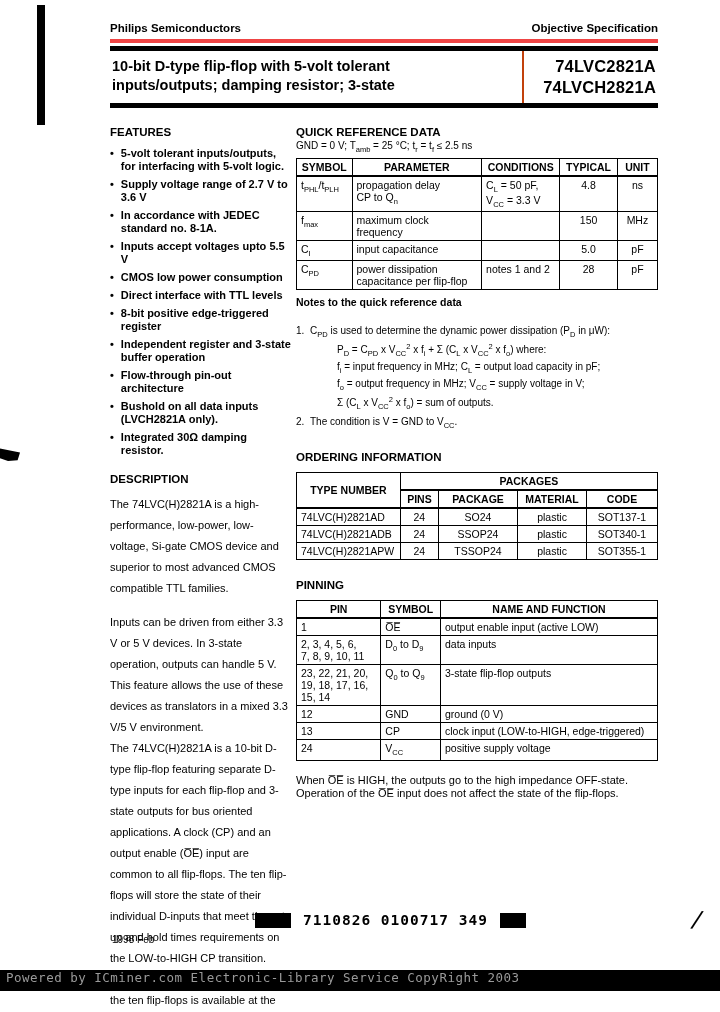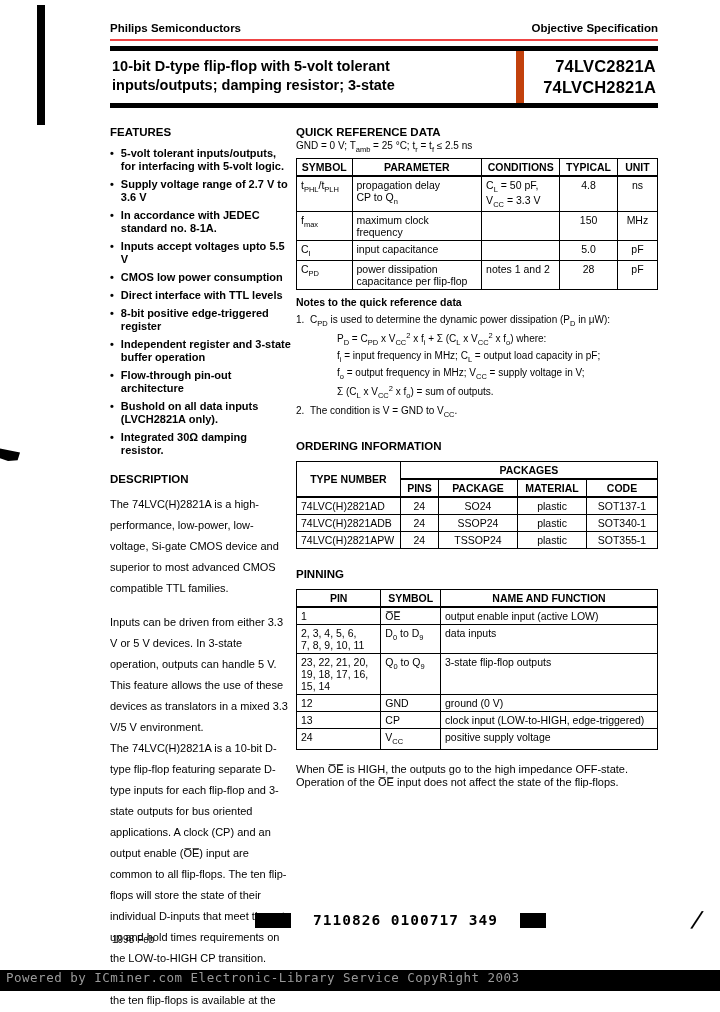--- a/index.html
+++ b/index.html
@@ -7,27 +7,27 @@
 
   
   .artifact-vbar { position:absolute; left:37px; top:5px; width:8px; height:120px; background:#000; }
   .artifact-blob { position:absolute; left:0; top:447px; width:20px; height:14px; background:#000;
                    clip-path:polygon(0 10%, 100% 40%, 88% 95%, 40% 100%, 0 80%); }
   .artifact-slash { position:absolute; right:20px; top:905px; font-size:26px; font-style:italic; transform:rotate(8deg); }
 
   
   .doc-header { position:absolute; left:110px; top:22px; width:548px; display:flex;
                 justify-content:space-between; align-items:flex-end;
-                border-bottom:2px solid #ef4444; padding-bottom:5px;
+                border-bottom:4px solid #ef4444; padding-bottom:5px;
                 font-size:11.5px; font-weight:bold; }
 
   
   .title-block { position:absolute; left:110px; top:46px; width:548px;
                  border-top:5px solid #000; border-bottom:5px solid #000; display:flex; }
-  .title-left  { flex:1; border-right:8px solid #c2410c; padding:6px 8px 7px 2px;
+  .title-left  { flex:1; border-right:2px solid #c2410c; padding:6px 8px 7px 2px;
                  font-weight:bold; font-size:14.5px; line-height:18.5px; }
   .title-right { width:132px; padding:5px 2px 5px 0; text-align:right;
                  font-weight:bold; font-size:16.5px; line-height:21px; letter-spacing:0.2px; }
 
   
   .columns { position:absolute; left:110px; top:120px; width:548px; display:flex; gap:5px; }
   .col-left  { width:181px; flex:0 0 181px; }
   .col-right { flex:1; min-width:0; }
 
   .section-heading { font-size:11.5px; font-weight:bold; margin:6px 0 9px 0; }
@@ -46,33 +46,33 @@
   th, td { border:1px solid #000; padding:2px 4px; vertical-align:top; }
   th { font-weight:bold; text-align:center; border-bottom-width:2px; }
   td.c { text-align:center; }
   sub { font-size:7.5px; }
   sup { font-size:7.5px; }
 
   .qrd-cond { font-size:10px; margin:2px 0 4px 0; }
 
   
   .notes { font-size:10px; line-height:12.5px; margin-top:6px; }
-  .notes-heading { font-size:10.5px; font-weight:bold; margin-bottom:5px; }
+  .notes-heading { font-size:10.5px; font-weight:bold; margin-bottom:16px; }
   .note-row { display:flex; margin-bottom:2px; }
   .note-num { flex:0 0 14px; }
   .note-body { flex:1; }
   .note-indent { margin-left:27px; }
 
   .gap-section { margin-top:19px; }
 
   .oe-note { font-size:11px; line-height:13.5px; margin-top:13px; }
 
   
   .footer-date { position:absolute; left:112px; top:934px; font-size:10px; }
-  .barcode { position:absolute; left:255px; top:911px; display:flex; align-items:center; gap:22px; height:18px; }
+  .barcode { position:absolute; left:255px; top:911px; display:flex; align-items:center; gap:12px; height:18px; }
   .bar-block { height:15px; background:#000; }
   .bar-block.left  { width:36px; }
   .bar-block.right { width:26px; }
   .bar-text { font-family:"DejaVu Sans Mono", monospace; font-weight:bold;
               font-size:14.5px; letter-spacing:1px; white-space:nowrap; }
 
   
   .watermark-bar { position:absolute; left:0; top:970px; width:720px; height:21px;
                    background:#000; display:flex; align-items:flex-start; }
   .watermark-text { color:#9a9a9a; font-family:"DejaVu Sans Mono", monospace;

